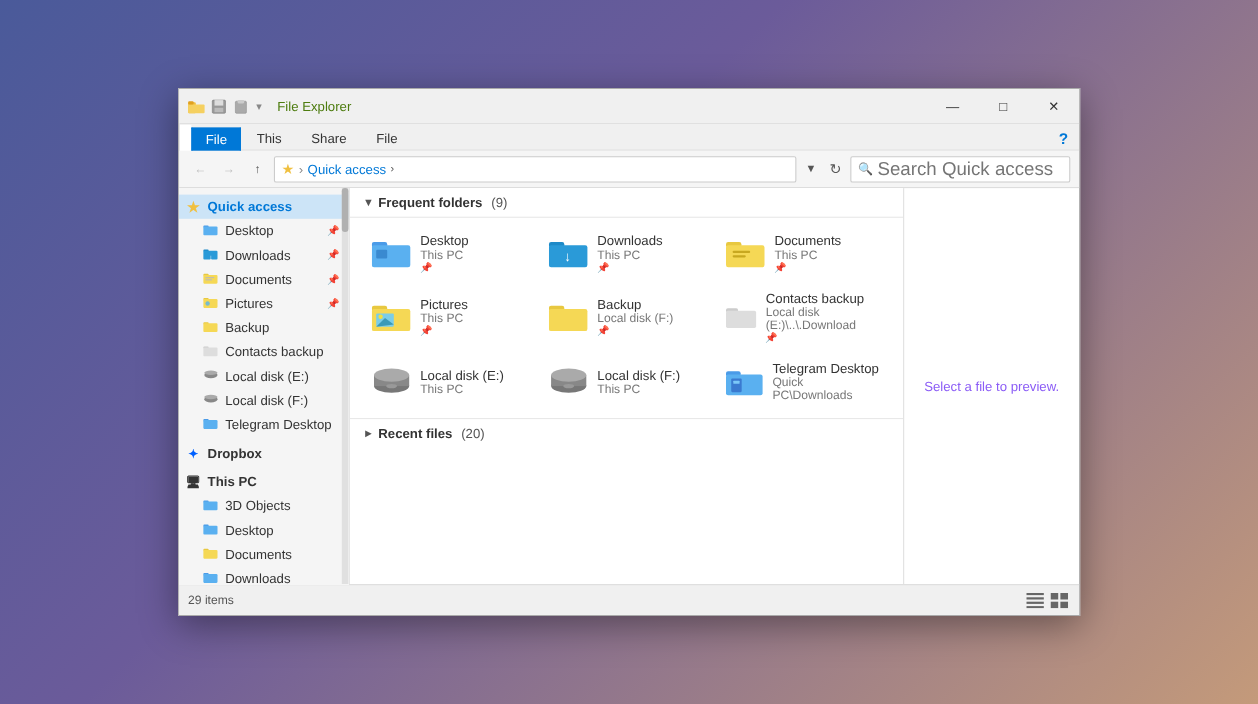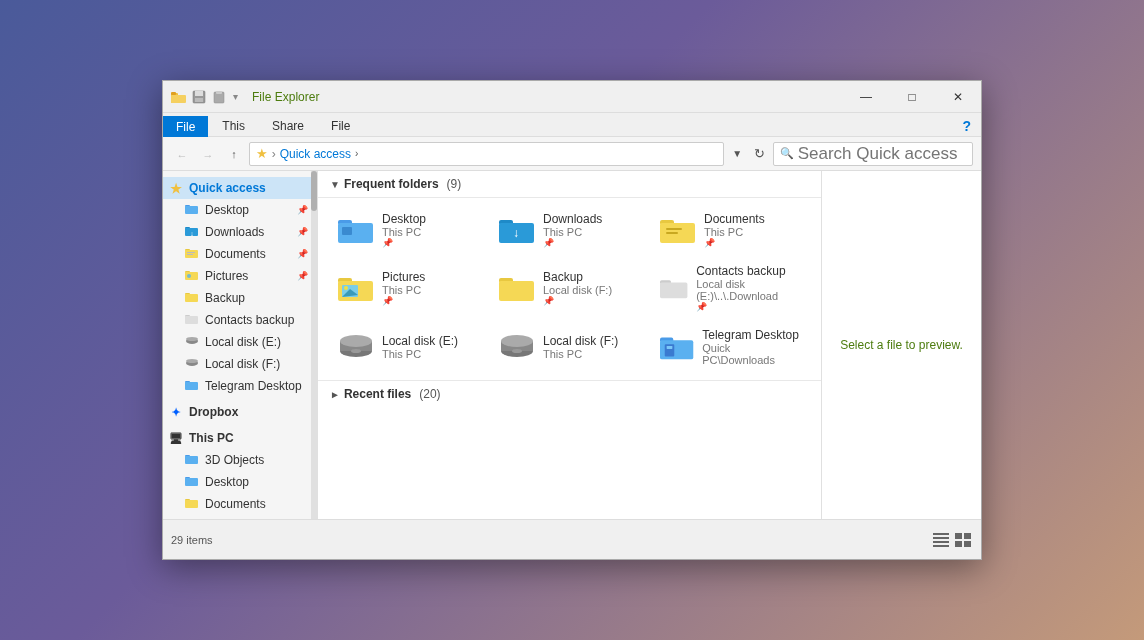--- a/index.html
+++ b/index.html
@@ -39,20 +39,21 @@
     .tb-ctrl {
       width: 46px; height: 32px; display: flex; align-items: center; justify-content: center;
       font-size: 12px; color: #333; cursor: pointer;
     }
     
     .ribbon-tabs {
       height: 24px; background: #f0f0f0;
       display: flex; align-items: flex-end;
       border-bottom: 1px solid #ddd;
       padding-left: 0;
+      margin-left: 11px;
     }
     .ribbon-tab {
       padding: 3px 12px; font-size: 12px; cursor: pointer; color: #333;
       border: 1px solid transparent; border-bottom: none;
       margin-right: 1px;
     }
     .ribbon-tab.active {
       background: #fff; border-color: #ddd; border-bottom-color: #fff;
       color: #0078d7; position: relative; top: 1px;
     }
@@ -146,28 +147,28 @@
       padding: 6px 8px; cursor: pointer; border-radius: 2px;
       min-width: 0;
     }
     .folder-info { display: flex; flex-direction: column; min-width: 0; }
     .folder-name { font-size: 12px; color: #333; font-weight: 500; }
     .folder-sub { font-size: 11px; color: #777; }
     .folder-pin { font-size: 9px; color: #888; }
     
     .preview-area {
       flex: 0 0 160px; display: flex; align-items: center; justify-content: center;
-      color: #4d7c0f; font-size: 12px; border-left: 1px solid #e0e0e0;
+      color: #8b5cf6; font-size: 12px; border-left: 1px solid #e0e0e0;
     }
     .recent-header {
       padding: 6px 12px; font-size: 12px; color: #333;
       display: flex; align-items: center; gap: 4px; cursor: pointer;
     }
     .status-bar {
-      height: 40px; background: #f0f0f0;
+      height: 28px; background: #f0f0f0;
       border-top: 1px solid #ddd;
       display: flex; align-items: center; padding: 0 8px;
       font-size: 11px; color: #555; justify-content: space-between;
     }
     .status-views { display: flex; gap: 2px; }
     .view-btn {
       width: 20px; height: 18px; display: flex; align-items: center; justify-content: center;
       font-size: 10px; color: #555; cursor: pointer; border: 1px solid transparent;
     }
     

